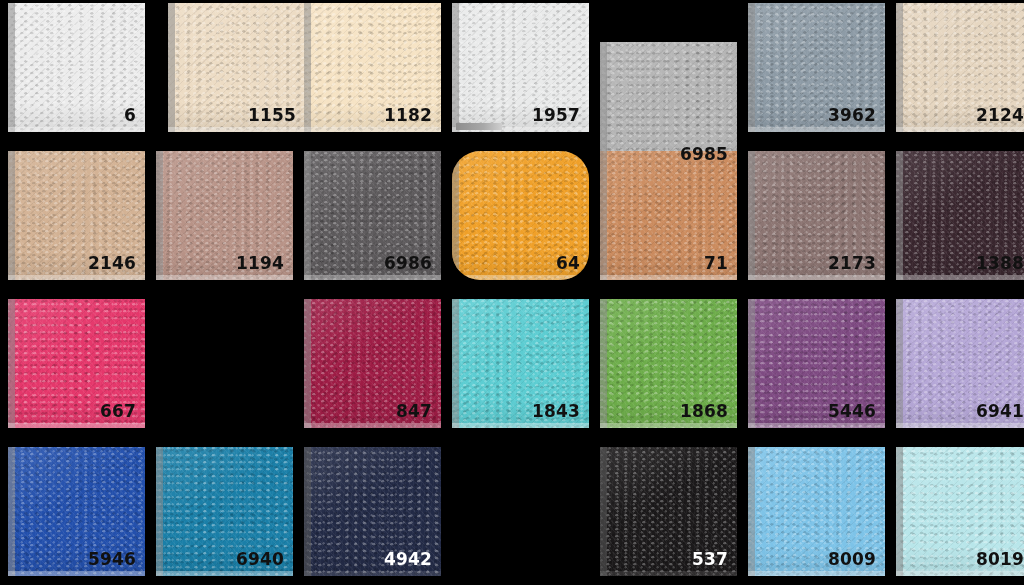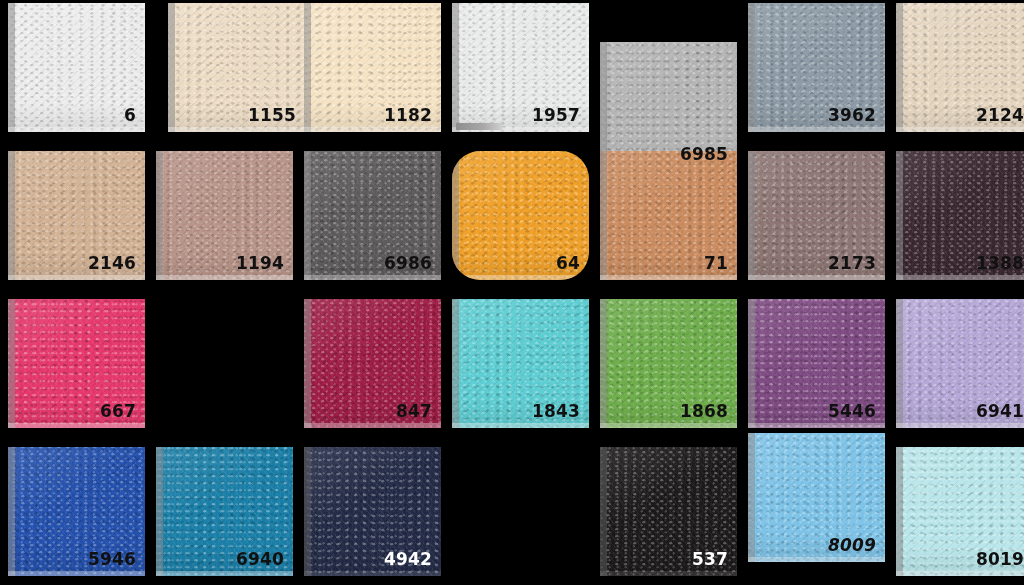--- a/index.html
+++ b/index.html
@@ -278,21 +278,21 @@
       <div class="code light">4942</div>
     </div>
     <div class="swatch dark" style="left: 600px; top: 447px;">
       <div class="fill" style="background-color: rgb(28, 26, 27);"></div>
       <div class="grain" style="background-position: 6px 4px, 3px 1px, 3px 4px, 0px 2px, 0px 0px, 0px 0px, 0px 0px;"></div>
       <div class="sheen"></div>
       <div class="left-edge"></div>
       <div class="footer-edge"></div>
       <div class="code light">537</div>
     </div>
-    <div class="swatch" style="left: 748px; top: 433px; font-style: italic;">
+    <div class="swatch" style="left: 748px; top: 447px;">
       <div class="fill" style="background-color: rgb(125, 195, 232);"></div>
       <div class="grain" style="background-position: 0px 9px, 6px 3px, 6px 8px, 6px 1px, 0px 0px, 0px 0px, 0px 0px;"></div>
       <div class="sheen"></div>
       <div class="left-edge"></div>
       <div class="footer-edge"></div>
       <div class="code">8009</div>
     </div>
     <div class="swatch" style="left: 896px; top: 447px;">
       <div class="fill" style="background-color: rgb(184, 230, 234);"></div>
       <div class="grain" style="background-position: 7px 3px, 0px 5px, 1px 0px, 2px 0px, 0px 0px, 0px 0px, 0px 0px;"></div>

